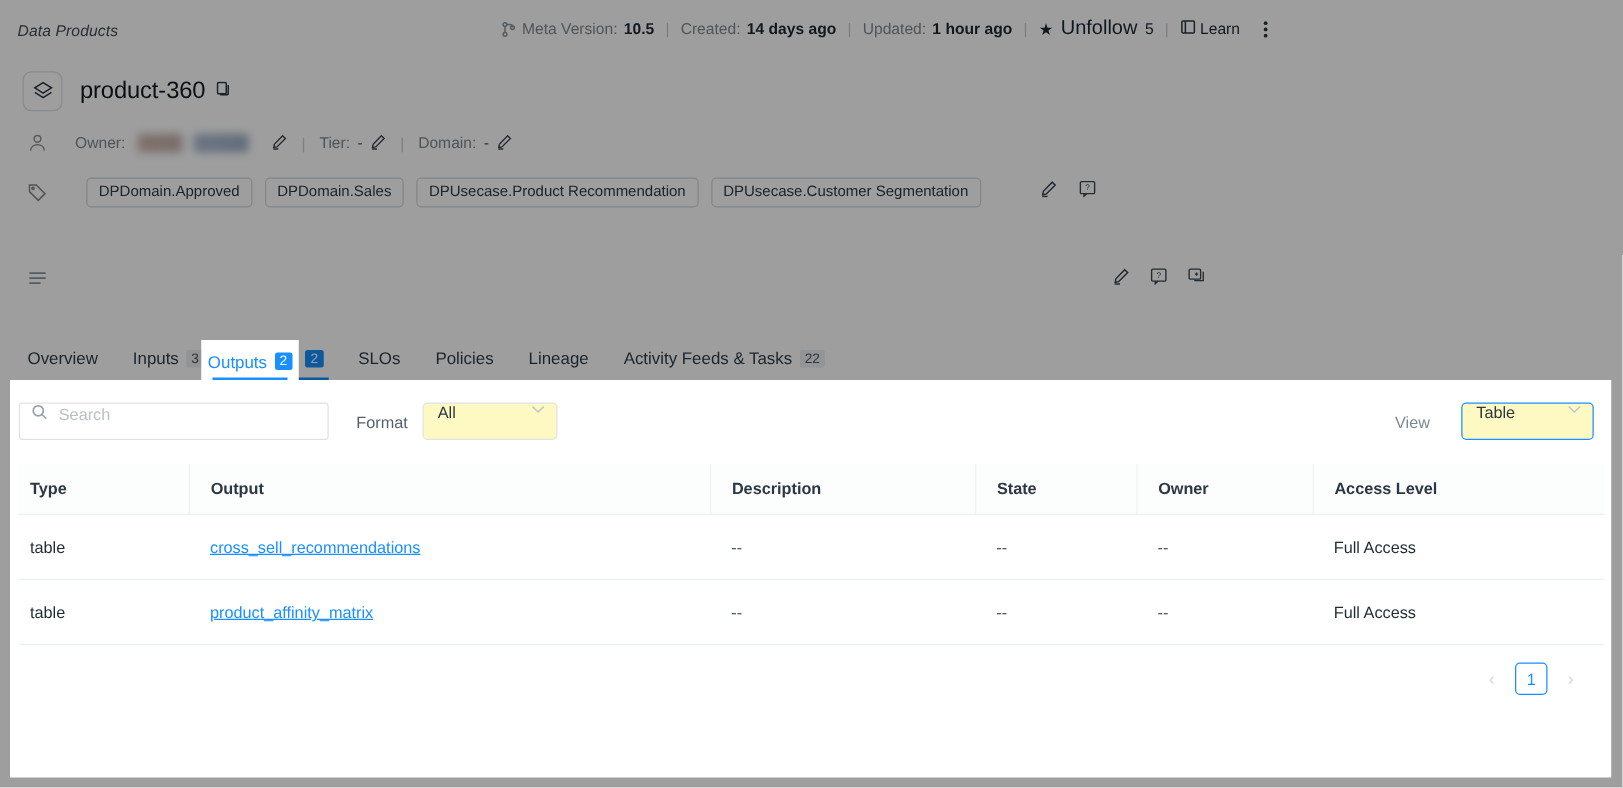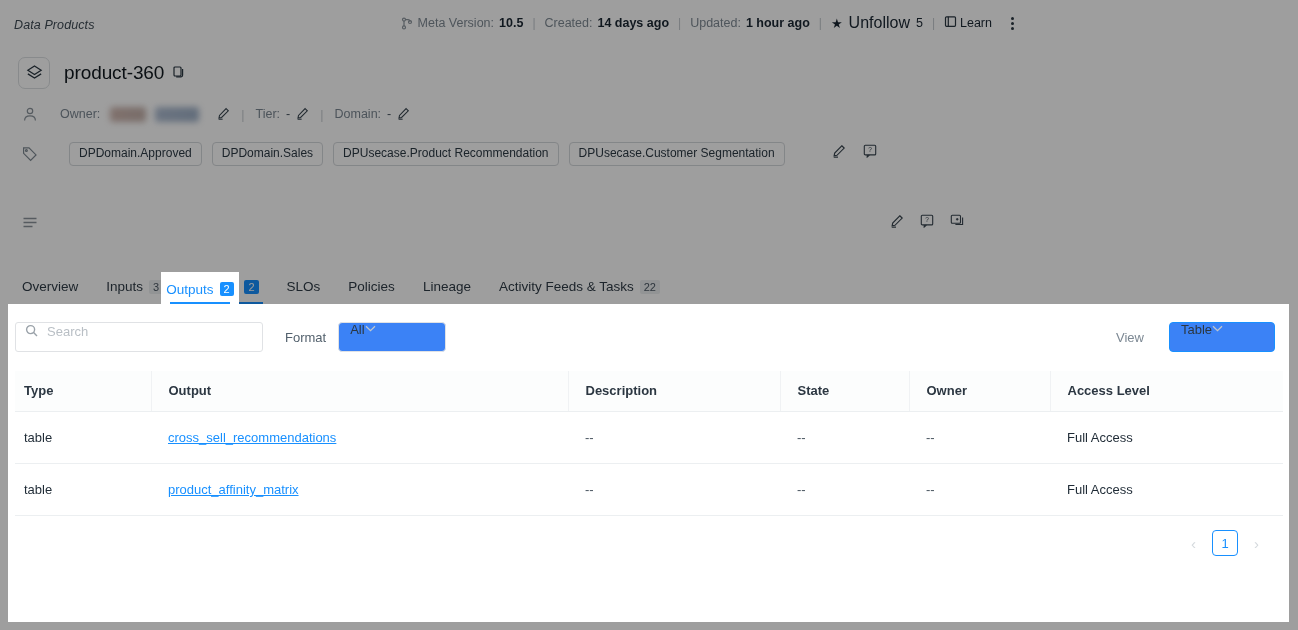--- a/index.html
+++ b/index.html
@@ -144,22 +144,22 @@
     display: flex; align-items: flex-start; padding: 0 9px; background: #fff;
   }
   .search-box input {
     border: 0; outline: none; font-size: 13px; color: #2b3742; width: 210px;
     font-family: "Liberation Sans", sans-serif; background: transparent; margin-left: 7px;
   }
   .search-box input::placeholder { color: #b9bfc5; }
   .fmt-label { margin-left: 22px; font-size: 13px; color: #53616d; }
   .select {
     margin-left: 12px; width: 108px; height: 30px; border: 1px solid #e0e2e5; border-radius: 4px;
-    display: flex; align-items: center; justify-content: flex-start;
-    padding: 0 9px 16px 11px; font-size: 13px; color: #2b3742; background: #3b82f6; cursor: pointer;
+    display: flex; align-items: center; justify-content: space-between;
+    padding: 0 9px 16px 11px; font-size: 13px; color: #2b3742; background: #fef9c3; cursor: pointer;
   }
   .view-wrap { margin-left: auto; display: flex; align-items: center; }
   .view-label { font-size: 13px; color: #7c8893; margin-right: 13px; }
   .select.focused { border: 1.6px solid #1890ff; width: 106px; }
   .caret { color: #bfc6cc; font-size: 10px; line-height: 1; }
 
   
   table.outputs { position: absolute; left: 7px; top: 67px; width: 1268px; border-collapse: collapse; }
   table.outputs thead th {
     text-align: left; font-size: 13px; font-weight: bold; color: #2c3742;

